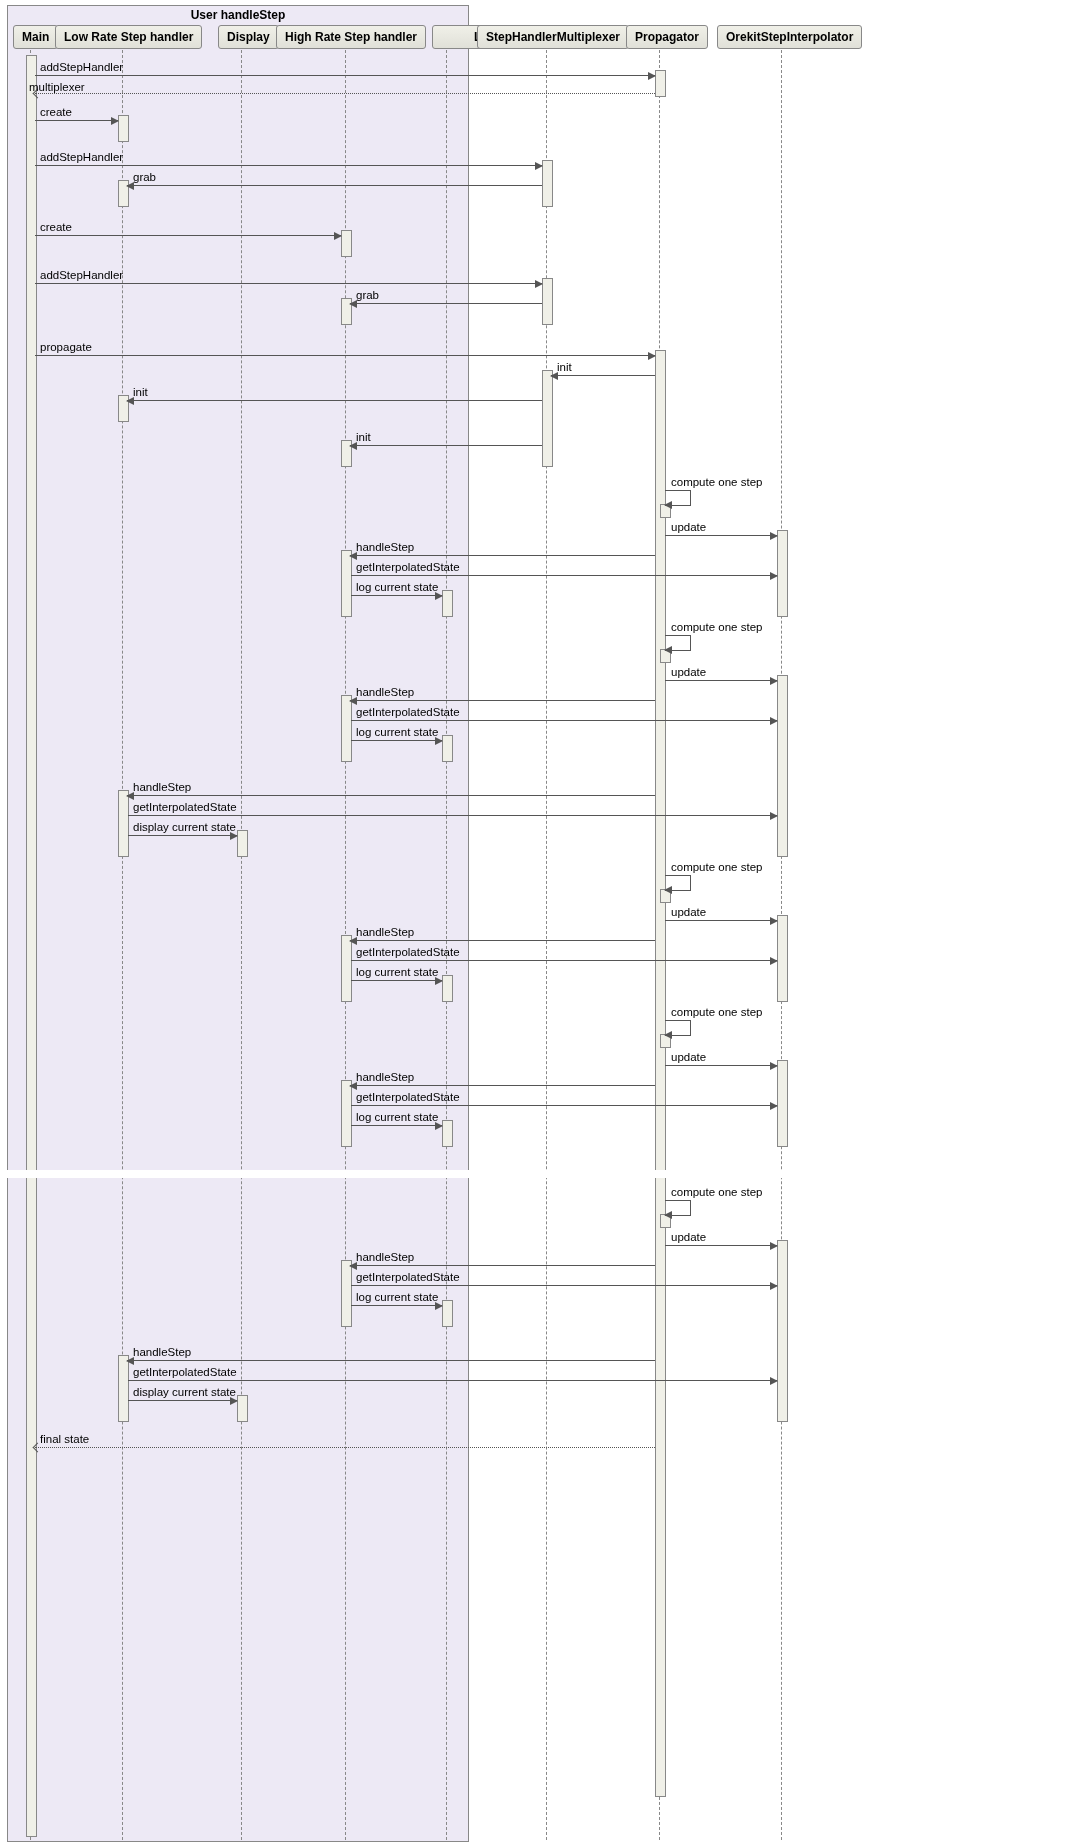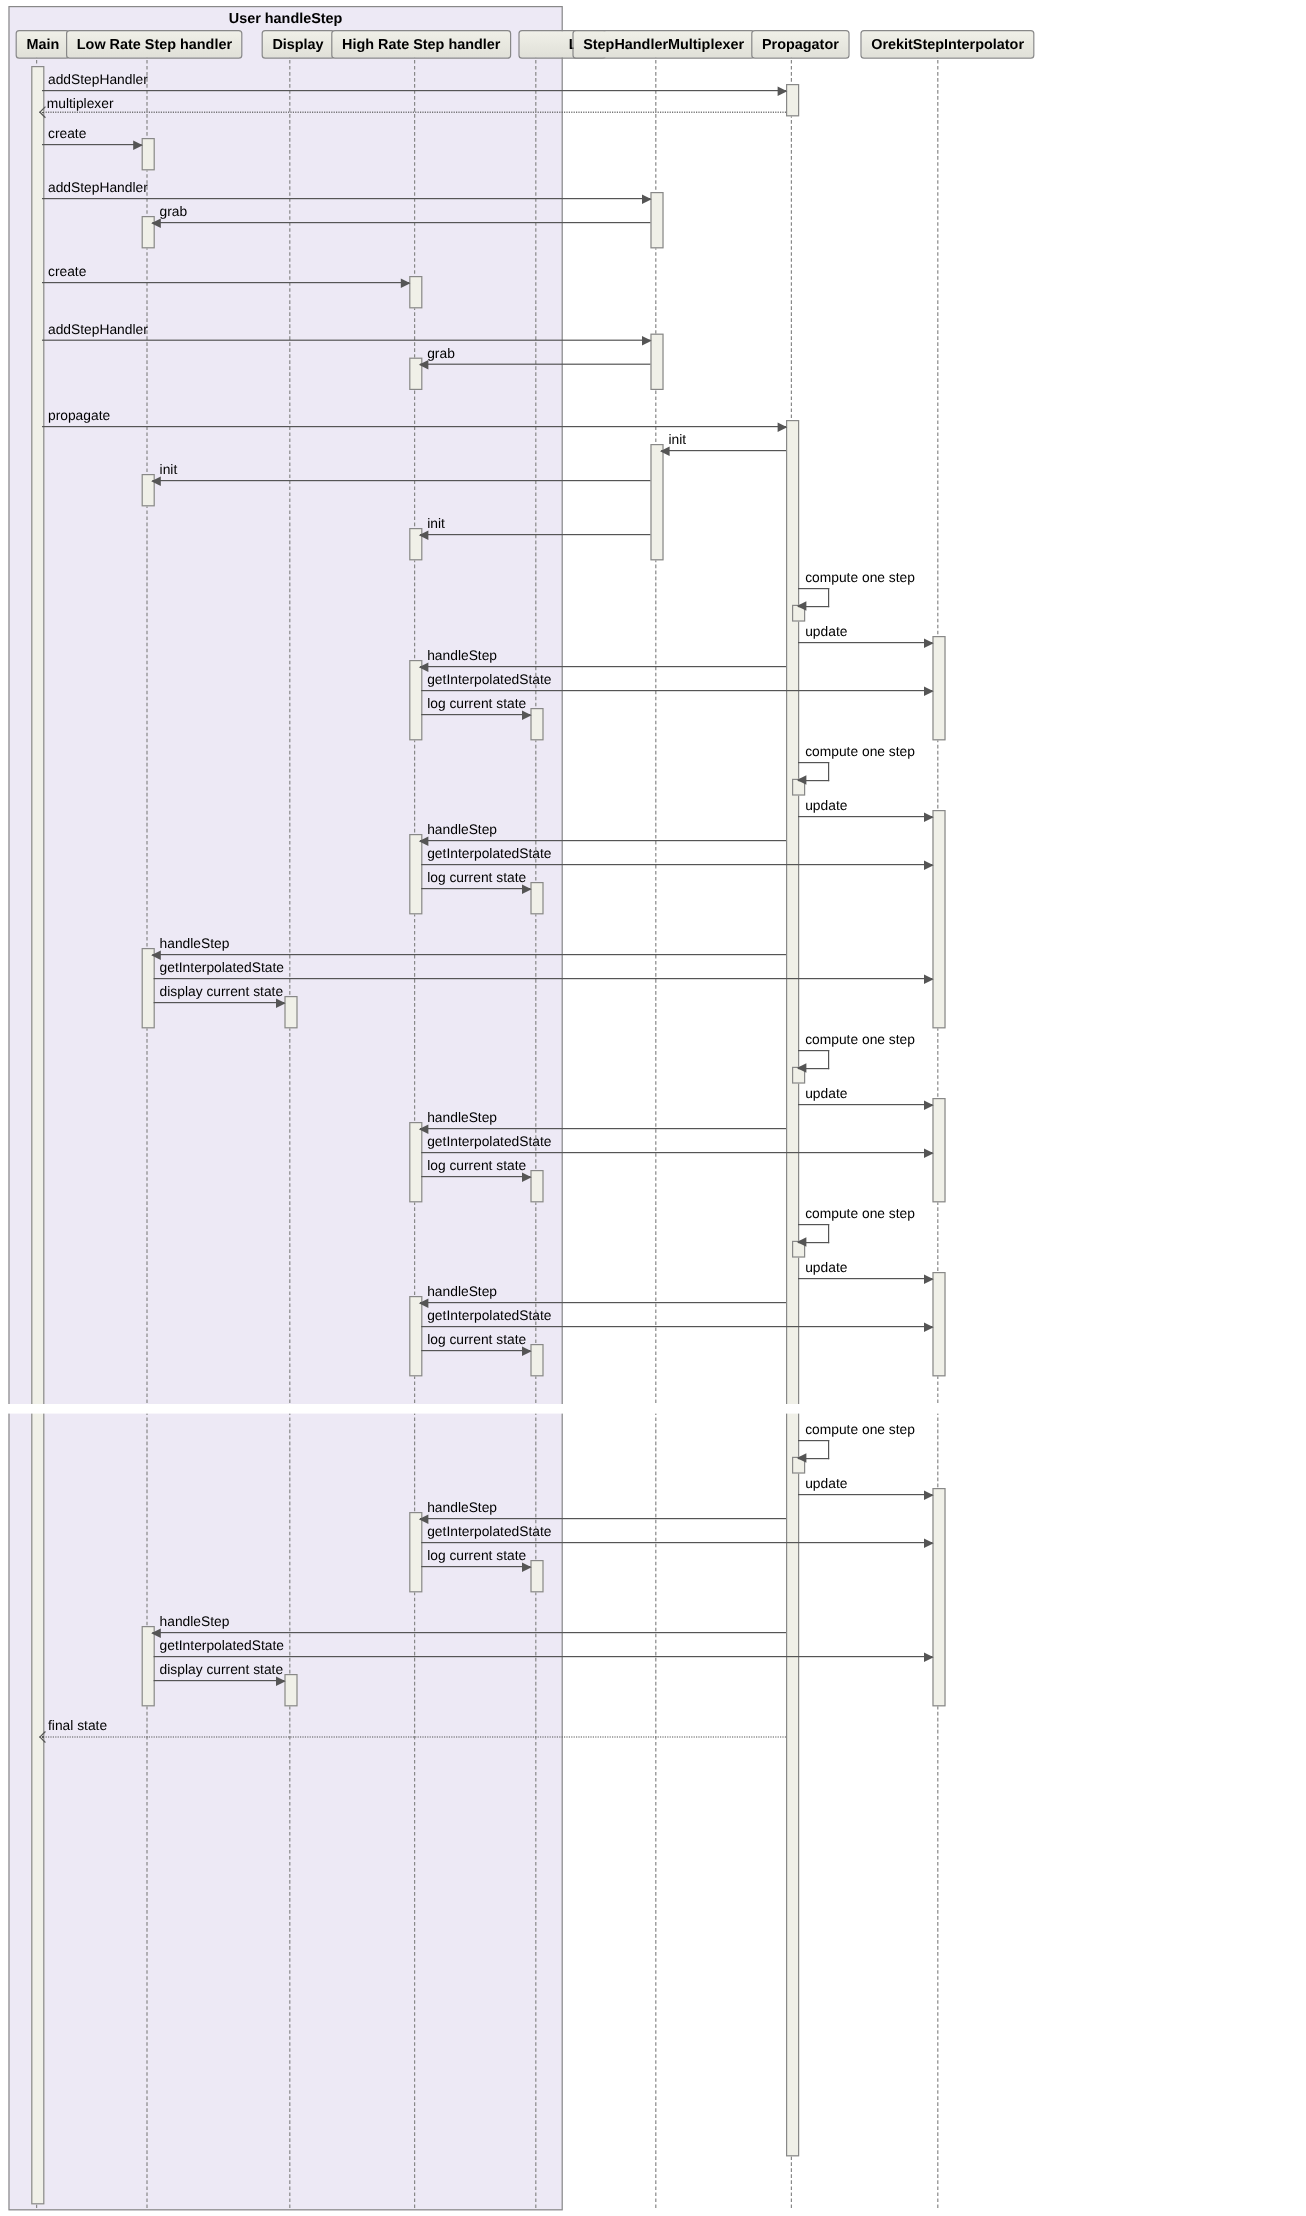--- a/index.html
+++ b/index.html
@@ -159,21 +159,21 @@
 
   <div class="msg-line" style="left:30px; top:70px; width:620px;">
       <div class="arrow-r"></div>
     </div>
   <div class="msg-label" style="left:35px; top:56px;">addStepHandler</div>
   <div class="activation" style="left:650px; top:65px; height:25px;"></div>
 
   <div class="msg-line dotted" style="left:30px; top:88px; width:620px;">
       <div class="arrow-l-open"></div>
     </div>
-  <div class="msg-label" style="left:34px; top:76px;">multiplexer</div>
+  <div class="msg-label" style="left:24px; top:76px;">multiplexer</div>
 
   <div class="msg-line" style="left:30px; top:115px; width:83px;">
       <div class="arrow-r"></div>
     </div>
   <div class="msg-label" style="left:35px; top:101px;">create</div>
   <div class="activation" style="left:113px; top:110px; height:25px;"></div>
 
   <div class="msg-line" style="left:30px; top:160px; width:507px;">
       <div class="arrow-r"></div>
     </div>

